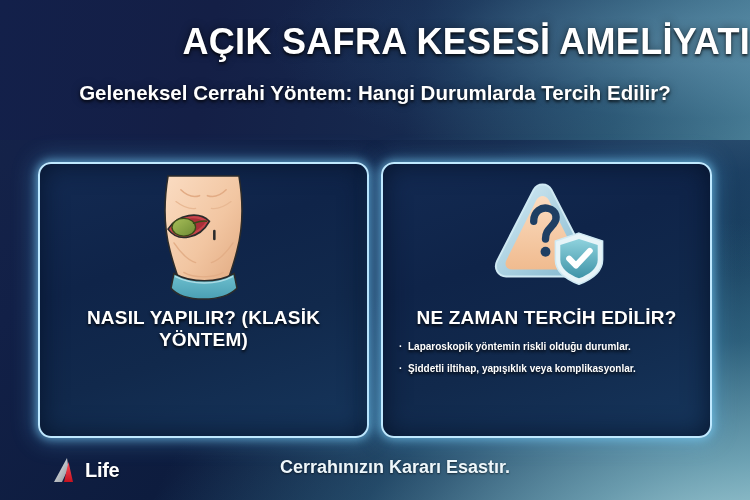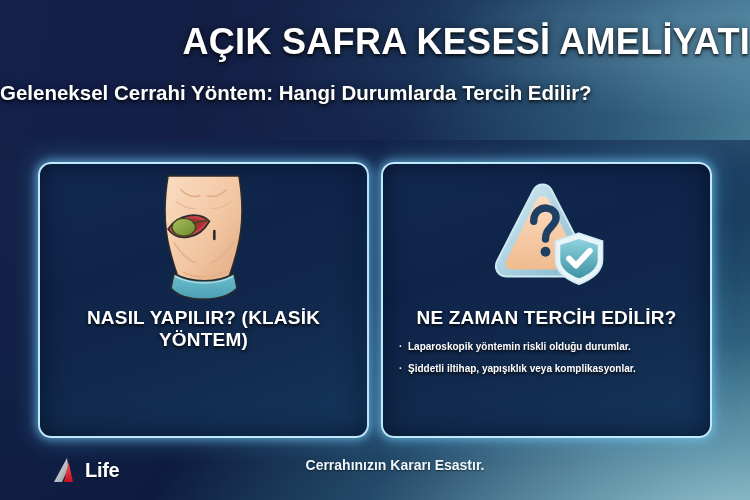--- a/index.html
+++ b/index.html
@@ -40,20 +40,21 @@
     font-weight: bold;
     letter-spacing: 0.3px;
     color: #ffffff;
     text-shadow: 0 2px 3px rgba(0,0,0,0.75), 0 0 10px rgba(0,0,0,0.45);
   }
   .subtitle {
     position: absolute;
     left: 0;
     top: 81px;
     width: 750px;
+    text-align: center;
     font-size: 20.5px;
     font-weight: bold;
     color: #ffffff;
     text-shadow: 0 2px 3px rgba(0,0,0,0.75), 0 0 8px rgba(0,0,0,0.4);
   }
 
   
   .card {
     position: absolute;
     top: 162px;
@@ -116,21 +117,21 @@
     font-weight: bold;
   }
 
   
   .footer-note {
     position: absolute;
     left: 255px;
     top: 457px;
     width: 280px;
     text-align: center;
-    font-size: 14px;
+    font-size: 18px;
     font-weight: bold;
     color: #eef7fb;
     text-shadow: 0 1px 2px rgba(0,0,0,0.55);
   }
   .logo {
     position: absolute;
     left: 52px;
     top: 457px;
     display: flex;
     align-items: center;

